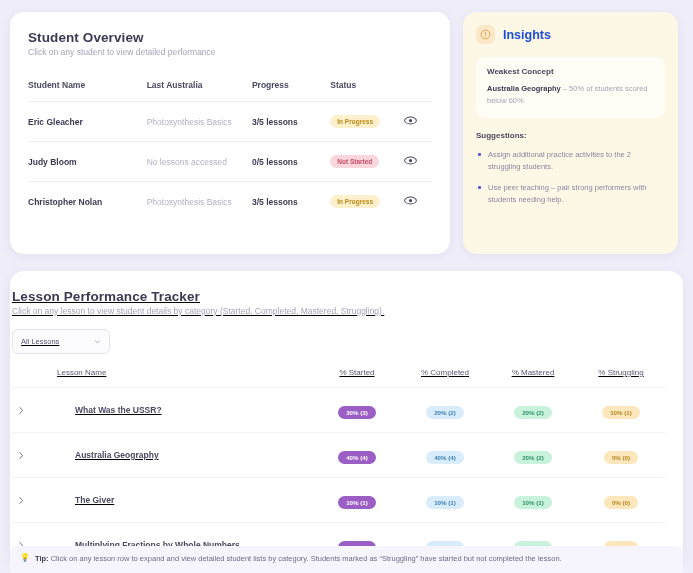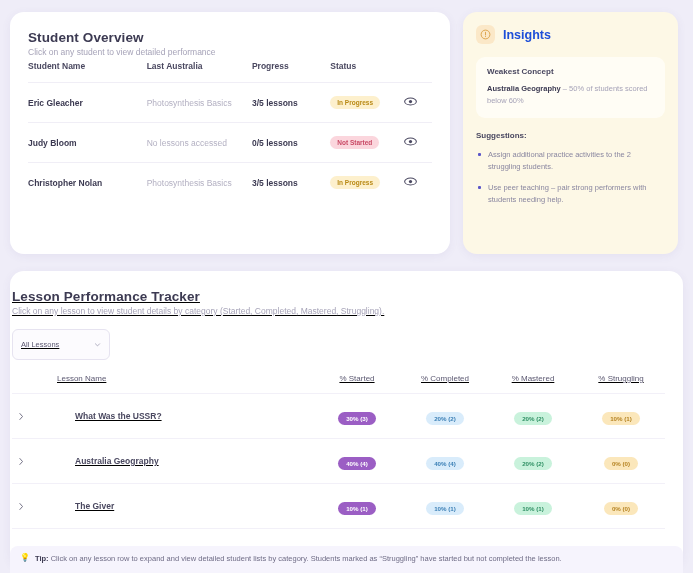--- a/index.html
+++ b/index.html
@@ -20,21 +20,21 @@
     box-shadow: 0 2px 10px rgba(80,70,140,0.07);
   }
 
   
   .student-card { width: 440px; height: 242px; padding: 18px 18px 0 18px; }
   .card-title {
     font-size: 13.5px; font-weight: 700; color: #3c3a52; letter-spacing: .1px;
   }
   .card-sub { font-size: 8.5px; color: #a6a3b8; margin-top: 2px; }
 
-  table.stu { width: 100%; border-collapse: collapse; margin-top: 4px; }
+  table.stu { width: 100%; border-collapse: collapse; margin-top: 23px; }
   table.stu th {
     text-align: left; font-size: 8.5px; font-weight: 700; color: #4a4860;
     padding: 0 0 11px 0;
   }
   table.stu td {
     font-size: 8.5px; padding: 13px 0; border-top: 1px solid #f0eef6;
     vertical-align: middle;
   }
   .col-name   { width: 130px; }
   .col-last   { width: 113px; }
@@ -87,21 +87,21 @@
     width: 3px; height: 3px; background: #5b57c9; border-radius: 1px;
   }
 
   
   .lesson-card {
     margin-top: 17px; width: 100%; height: 296px;
     padding: 18px 18px 0 2px;
     text-decoration: underline;
   }
   .select {
-    margin-top: 13px; width: 98px; height: 31px;
+    margin-top: 13px; width: 98px; height: 25px;
     border: 1px solid #e6e3f0; border-radius: 6px; background: #fcfbfe;
     display: flex; align-items: center; justify-content: space-between;
     padding: 0 8px; font-size: 7.5px; color: #5a5770; gap: 21px;
   }
   .chev-d { width: 7px; height: 7px; }
 
   table.les { width: 100%; border-collapse: collapse; margin-top: 14px; }
   table.les th {
     font-size: 8px; font-weight: 400; color: #5a5770;
     padding: 0 0 10px 0; text-align: center;

